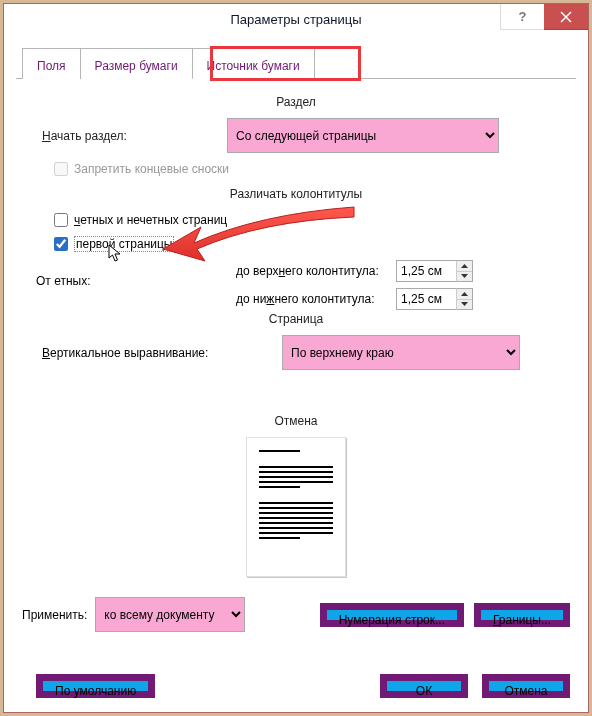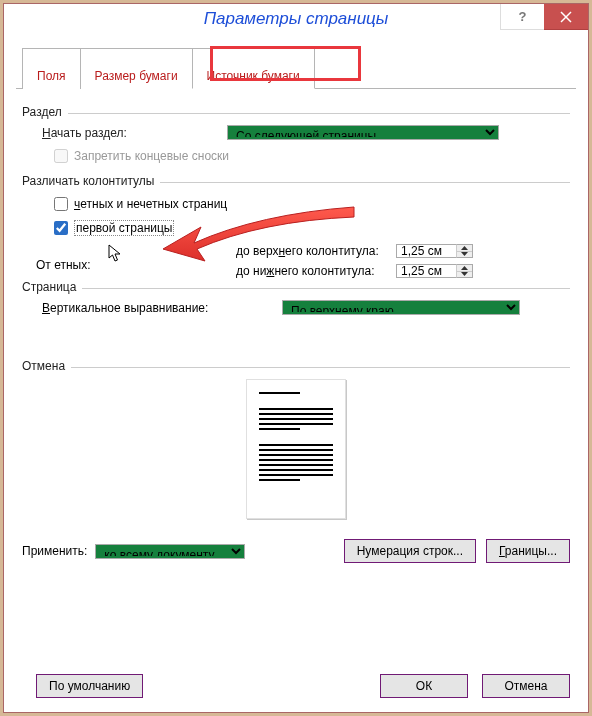--- a/index.html
+++ b/index.html
@@ -1,53 +1,53 @@
 <!DOCTYPE html>
 <html><head>
 <meta charset="utf-8">
 <style>
   * { box-sizing: border-box; font-family: "Segoe UI", Tahoma, sans-serif; font-size: 12px; }
   body { margin: 0; background: #d6b896; }
   .outer { width: 592px; height: 716px; background: #d6b896; padding: 3px; position: relative; }
   .window { width: 586px; height: 710px; background: #fff; border: 1px solid #a66; position: relative; }
   .titlebar { height: 30px; background: #fff; display: flex; align-items: center; justify-content: center; position: relative; border-bottom: 0; }
-  .titlebar .title { color: #1d4ed8; font-size: 17px; font-style: italic; }
+  .titlebar .title { color: #0f172a; font-size: 13px; }
   .titlebar .controls { position: absolute; right: 0; top: 0; display: flex; height: 30px; }
   .titlebar .ctrl { width: 44px; height: 26px; display: flex; align-items: center; justify-content: center; font-family: Arial; }
   .titlebar .ctrl.help { color: #777; font-weight: bold; font-size: 13px; background: #fff; border: 1px solid #ddd; border-top:none; border-right:none;}
   .titlebar .ctrl.close { background: #c8504f; color: #fff; font-size: 15px; border-bottom:1px solid #b04040;}
   .tabs { display: flex; padding-left: 18px; margin-top: 14px; position: relative; }
-  .tab { padding: 20px 14px 5px; border: 1px solid #b5b5b5; border-bottom: none; background: #fff; color: #b91c1c; cursor: pointer; margin-right: -1px; }
+  .tab { padding: 10px 14px 5px; border: 1px solid #b5b5b5; border-bottom: none; background: #fff; color: #701a75; cursor: pointer; margin-right: -1px; }
   .tab.active { background: #fff; border-bottom: 1px solid #fff; z-index: 2; position:relative;}
   .tab-highlight { position:absolute; border: 3px solid #e9373d; pointer-events:none; z-index:5; }
   .tabline { border-top: 1px solid #b5b5b5; margin: 0 12px; margin-top:-1px;}
   .content { padding: 8px 18px 0 18px; position: relative; }
-  .grpline { display:flex; align-items:center; margin: 8px 0 6px 0; }
+  .grpline { display:flex; align-items:center; margin: 8px 0 6px 0; flex-direction: column; }
   .grpline .lbl { color:#222; white-space:nowrap; }
   .grpline .line { flex:1; border-top:1px solid #ccc; margin-left:6px; margin-top:2px;}
   .row { display:flex; align-items:center; margin:6px 0 6px 20px; }
   .row .lab { width: 185px; color:#222; }
-  select.combo { height:15px; border:1px solid #aaa; background:#15803d; padding:2px 4px; font-size:12px; }
+  select.combo { height:35px; border:1px solid #aaa; background:#f9a8d4; padding:2px 4px; font-size:12px; }
   .combo-w { width: 272px; }
   .chkrow { display:flex; align-items:center; margin:4px 0 4px 28px; }
   .chkrow input[type=checkbox]{ width:14px; height:14px; margin-right:6px; accent-color:#2a6ec6;}
   .chkrow.disabled { color:#999; }
   .spin { display:flex; align-items:stretch; }
-  .spin input{ width:60px; height:14px; border:1px solid #aaa; border-right:none; padding:2px 4px; }
+  .spin input{ width:60px; height:22px; border:1px solid #aaa; border-right:none; padding:2px 4px; }
   .spinbtns { display:flex; flex-direction:column; border:1px solid #aaa; border-left:1px solid #ccc; width:17px;}
   .spinbtns .sb{ flex:1; display:flex; align-items:center; justify-content:center; background:#eee; border-bottom:1px solid #ccc; cursor:pointer; line-height:1;}
   .spinbtns .sb:last-child{border-bottom:none}
   .spinbtns svg{display:block}
   .preview-wrap { display:flex; justify-content:center; margin-top:4px;}
   .preview { width:100px; height:140px; border:1px solid #e0e0e0; box-shadow: 1px 1px 0 #c8c8c8; background:#fff; padding:12px 12px; display:flex; flex-direction:column; gap:3px;}
   .preview .pline { height:2px; background:#000; }
   .preview .half { width:55%; }
   .preview .sp { height:8px; background:transparent;}
   .bottom-row { display:flex; align-items:center; margin:20px 0 0 0; }
-  .btn { height:24px; border:1px solid #701a75; background:#e5e5e5; padding:3px 12px; cursor:pointer; }
+  .btn { height:24px; border:7px solid #701a75; background:#0ea5e9; padding:3px 12px; cursor:pointer; }
   .footer { position:absolute; left:0; right:0; bottom:0; height:52px; display:flex; align-items:center; padding:0 18px; }
   .footer .spacer{flex:1}
   .footer .btn{ min-width:88px; text-align:center; margin-left:14px;}
   .arrow { position:absolute; pointer-events:none; z-index:4; }
   .cursor { position:absolute; pointer-events:none; z-index:6; }
   .u { text-decoration: underline; text-decoration-thickness:1px; }
 </style>
 </head>
 <body>
 

